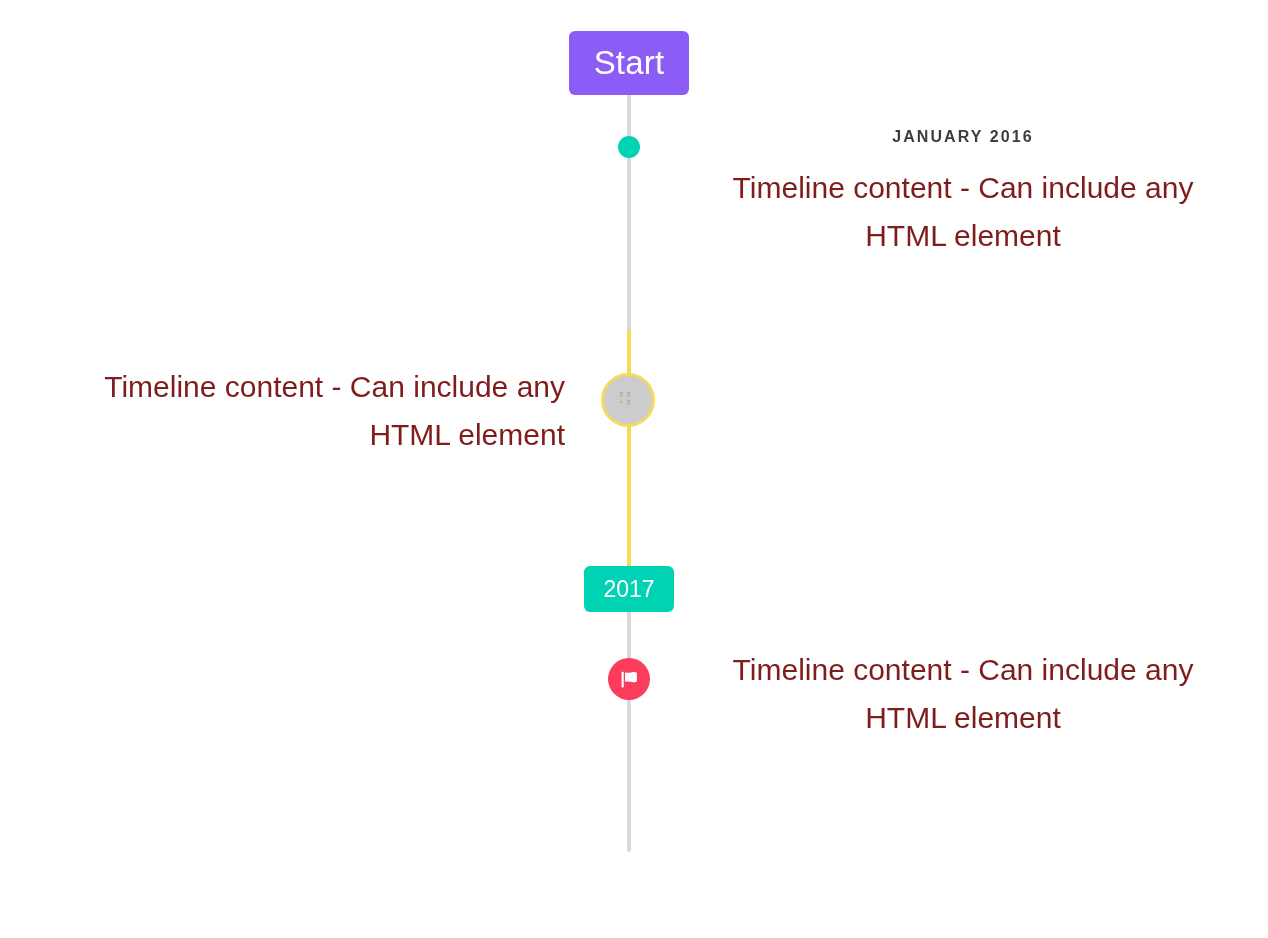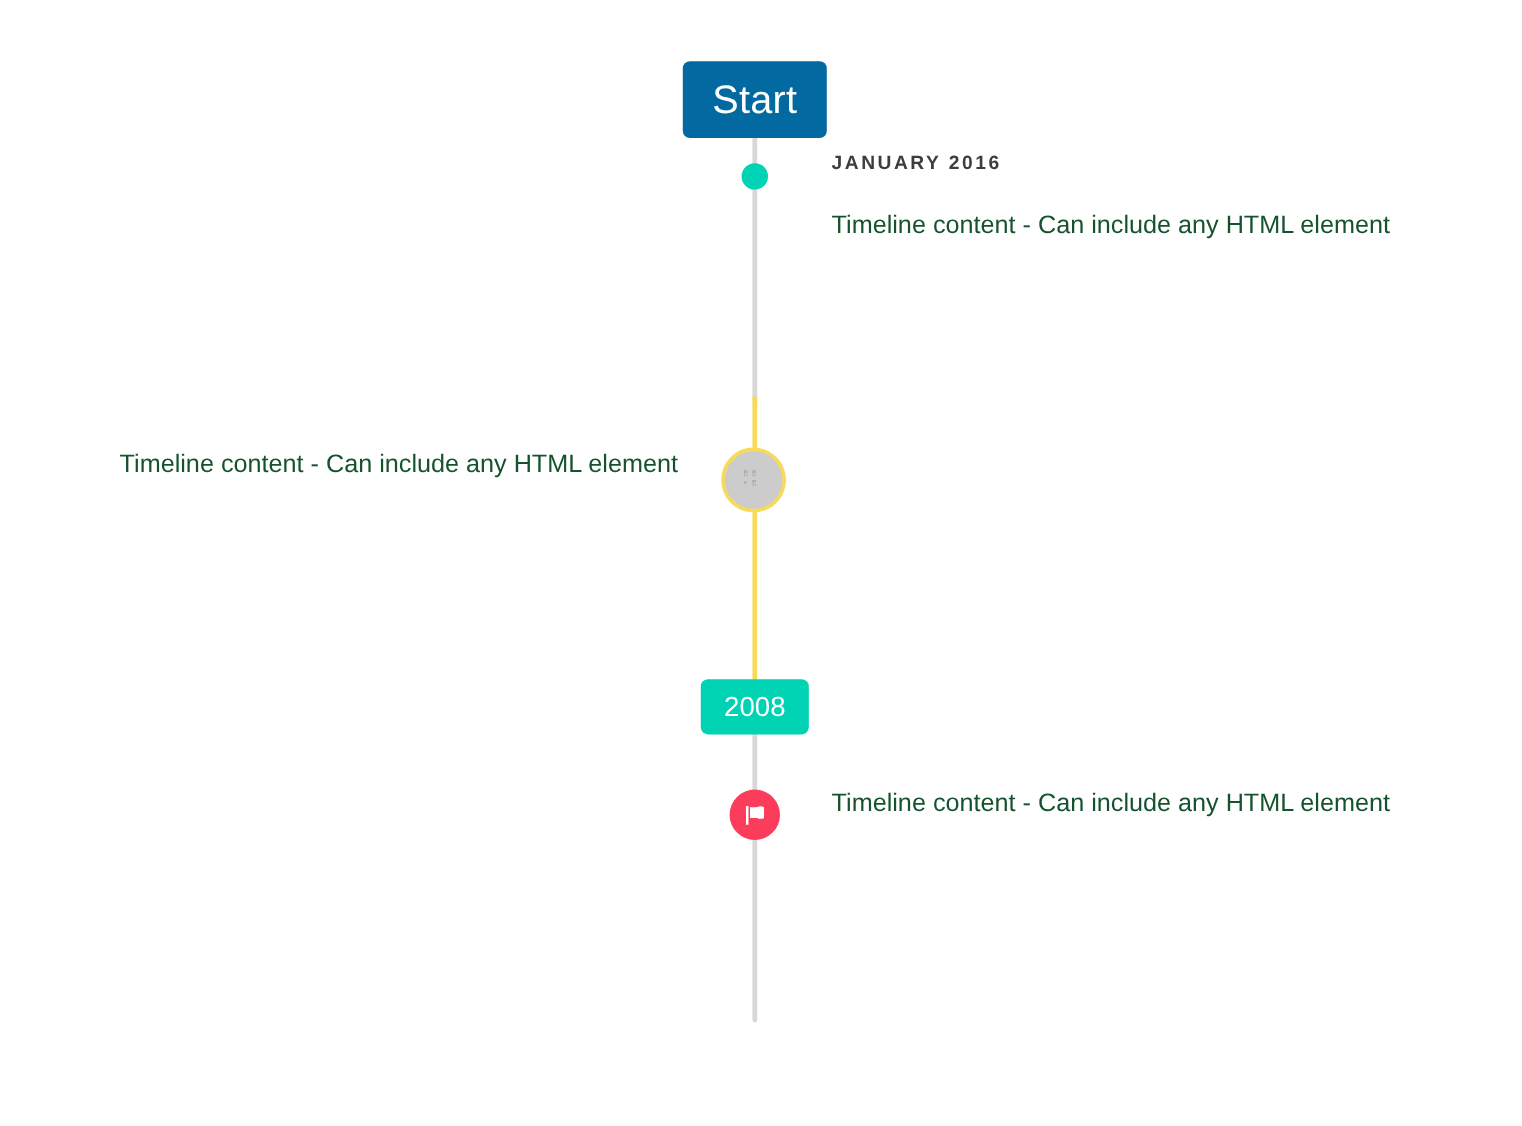--- a/index.html
+++ b/index.html
@@ -31,29 +31,28 @@
   .rail-gray-top    { top: 88px;  height: 248px; background: #d8d8d8; }
   .rail-yellow      { top: 330px; height: 246px; background: #f8da5b; width: 4px; left: 627px; }
   .rail-gray-mid    { top: 606px; height: 246px; background: #d8d8d8; }
 
   
   .cap-label {
     position: absolute;
     left: 569px;
     width: 120px;
     height: 64px;
-    background: #0369a1;
+    background: #8b5cf6;
     border-radius: 6px;
     color: #ffffff;
     font-size: 33px;
     line-height: 64px;
     text-align: center;
     letter-spacing: 0.2px;
     z-index: 5;
-    margin-top: 20px;
   }
   .cap-start { top: 31px; }
   .cap-end   { top: 848px; }
 
   
   .mid-label {
     position: absolute;
     left: 584px;
     top: 566px;
     width: 90px;
@@ -117,35 +116,35 @@
     width: 21px;
     height: 21px;
     display: block;
   }
 
   
   .event-body {
     position: absolute;
     width: 540px;
   }
-  .event-body.right { left: 693px; text-align: left; }
+  .event-body.right { left: 693px; text-align: center; }
   .event-body.left  { left: 25px;  text-align: right; }
 
   .event-date {
     font-size: 16px;
     font-weight: bold;
     letter-spacing: 2.1px;
     color: #3d3d3d;
     margin: 0 0 18px 0;
     text-transform: uppercase;
   }
   .event-text {
-    font-size: 21px;
+    font-size: 30px;
     line-height: 48px;
-    color: #14532d;
+    color: #7f1d1d;
     margin: 0;
     font-weight: 400;
   }
 </style>
 </head>
 <body>
 
 <div class="timeline-root">
 
   <div class="rail rail-gray-top"></div>
@@ -175,21 +174,21 @@
         <rect x="9" y="9" width="3" height="2" fill="#666666"></rect>
         <rect x="9" y="9" width="1" height="5" fill="#666666"></rect>
         <rect x="11" y="12" width="1" height="2" fill="#666666"></rect>
       </svg>
     </div>
     <div class="event-body left">
       <div class="event-text">Timeline content - Can include any HTML element</div>
     </div>
   </div>
 
-  <div class="mid-label">2008</div>
+  <div class="mid-label">2017</div>
 
   <div class="event event-mar">
     <div class="marker marker-flag">
       <svg class="glyph-flag" viewBox="0 0 24 24">
         <rect x="3" y="3" width="2.4" height="18" rx="0.6" fill="#ffffff"></rect>
         <path d="M7 4.2 H20.2 V14.4 H7 Z" fill="#ffffff"></path>
         <path d="M7 4.2 q3.3 1.8 6.6 0 q3.3 -1.8 6.6 0 v10.2 q-3.3 1.8 -6.6 0 q-3.3 -1.8 -6.6 0 Z" fill="#ffffff"></path>
       </svg>
     </div>
     <div class="event-body right">

